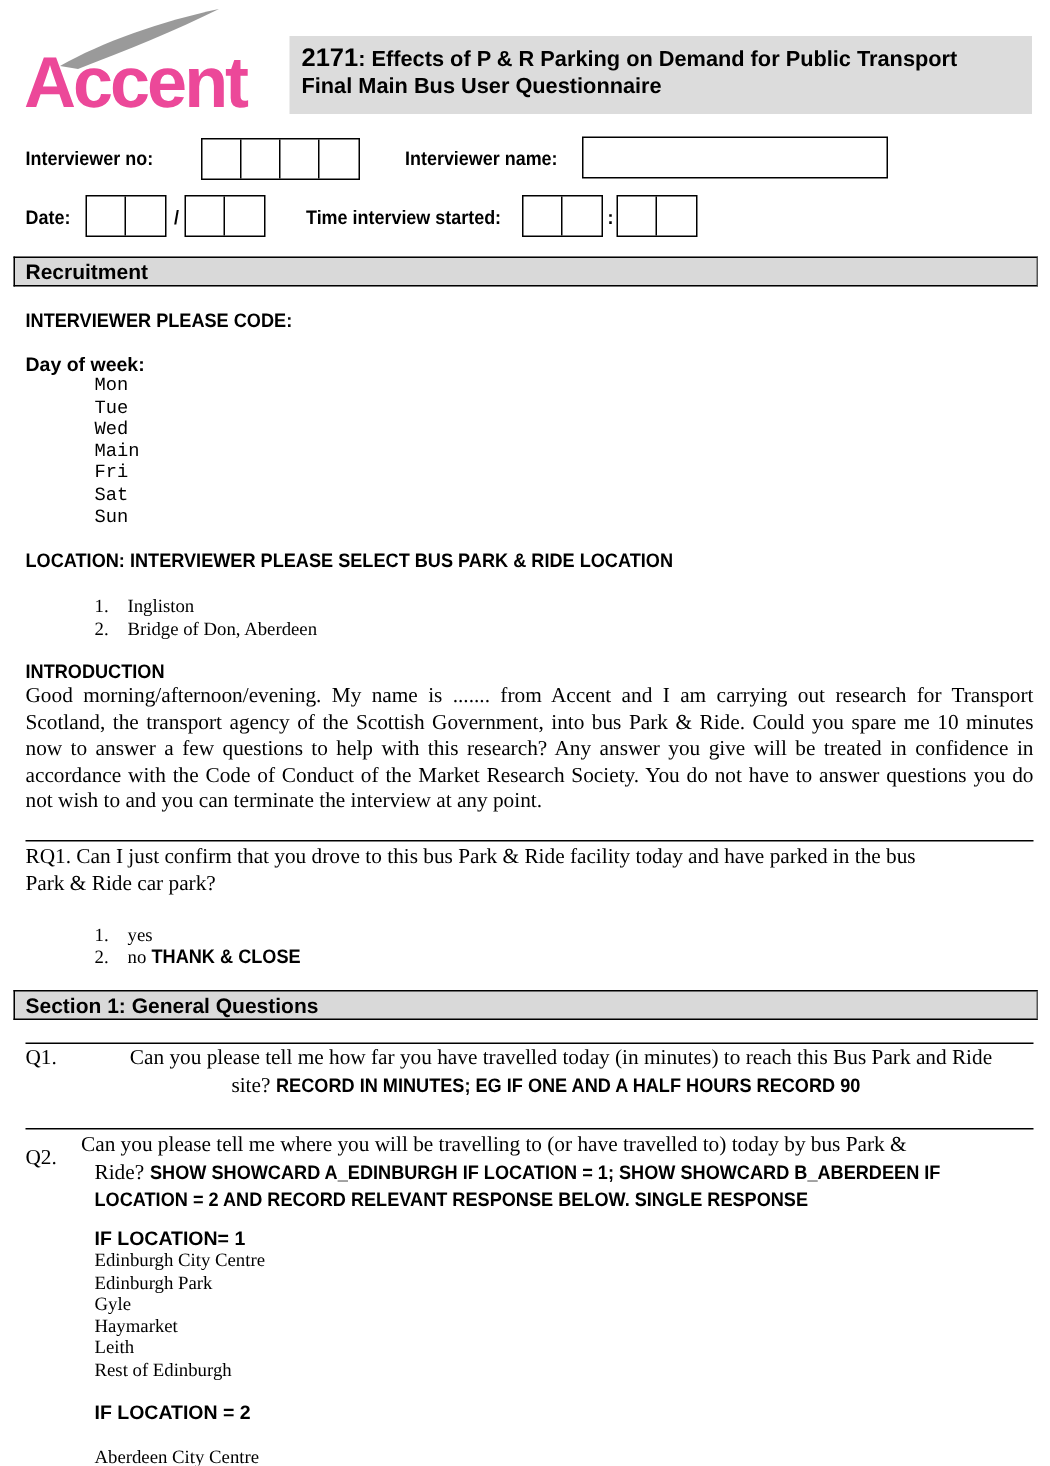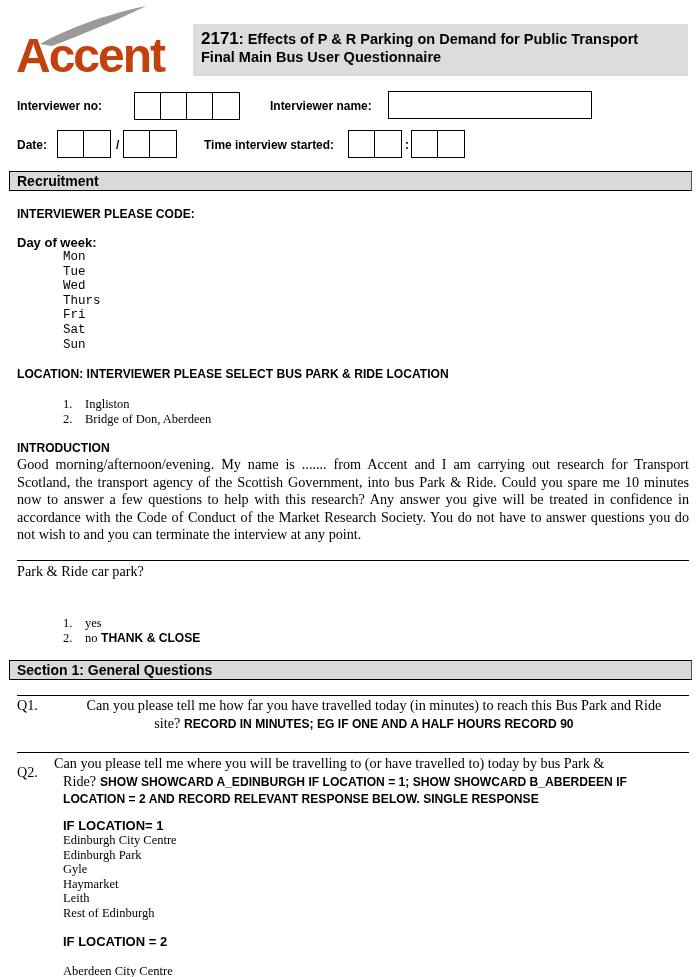--- a/index.html
+++ b/index.html
@@ -1,21 +1,21 @@
 <!DOCTYPE html>
 <html><head>
 <meta charset="utf-8">
 <style>
   html, body { margin: 0; padding: 0; background: #ffffff; }
   body { width: 700px; height: 977px; position: relative; overflow: hidden; color: #000; }
   .abs { position: absolute; }
 
   
   .logo { left: 16px; top: 6px; width: 168px; height: 72px; }
-  .logo-text { position: absolute; left: 0; top: 26px; font-family: "Liberation Sans", sans-serif; font-weight: bold; font-size: 48px; letter-spacing: -2px; color: #c2410c; line-height: 48px; }
+  .logo-text { position: absolute; left: 0; top: 26px; font-family: "Liberation Sans", sans-serif; font-weight: bold; font-size: 48px; letter-spacing: -2px; color: #ec4899; line-height: 48px; }
   .logo-swoosh { position: absolute; left: 22px; top: 0px; }
   .title-box { left: 193px; top: 24px; width: 495px; height: 52px; background: #dcdcdc; box-sizing: border-box; padding: 6px 0 16px 8px; font-family: "Liberation Sans", sans-serif; font-weight: bold; font-size: 14.5px; line-height: 18px; }
   .title-num { font-size: 17px; }
 
   
   .lbl { font-family: "Liberation Sans", sans-serif; font-weight: bold; font-size: 13px; transform: scaleX(0.92); transform-origin: left center; }
   .boxes { display: flex; border: 1.5px solid #000; box-sizing: border-box; height: 28px; }
   .boxes .cell { width: 26px; height: 100%; box-sizing: border-box; border-right: 1.5px solid #000; }
   .boxes .cell:last-child { border-right: none; }
   .namebox { border: 1.5px solid #000; box-sizing: border-box; height: 28px; width: 204px; }
@@ -82,21 +82,21 @@
 </div>
 
 <div class="abs section-bar" style="top:171px;">Recruitment</div>
 
 <div class="abs bold-sans cond" style="left:17px; top:206px;">INTERVIEWER PLEASE CODE:</div>
 <div class="abs bold-sans" style="left:17px; top:235px;">Day of week:</div>
 <div class="abs list serif-sm" style="top:250px;font-family:Liberation Mono, monospace;">
   <div>Mon</div>
   <div>Tue</div>
   <div>Wed</div>
-  <div>Thurs</div>
+  <div>Main</div>
   <div>Fri</div>
   <div>Sat</div>
   <div>Sun</div>
 </div>
 
 <div class="abs bold-sans cond" style="left:17px; top:366px;">LOCATION: INTERVIEWER PLEASE SELECT BUS PARK &amp; RIDE LOCATION</div>
 <div class="abs list serif-sm numlist" style="top:397px;">
   <div>
       <span class="n">1.</span>
       <span>Ingliston</span>
@@ -105,20 +105,21 @@
       <span class="n">2.</span>
       <span>Bridge of Don, Aberdeen</span>
     </div>
 </div>
 
 <div class="abs bold-sans cond" style="left:17px; top:440px;">INTRODUCTION</div>
 <div class="abs para" style="top:456px;">Good morning/afternoon/evening. My name is ....... from Accent and I am carrying out research for Transport Scotland, the transport agency of the Scottish Government, into bus Park &amp; Ride. Could you spare me 10 minutes now to answer a few questions to help with this research? Any answer you give will be treated in confidence in accordance with the Code of Conduct of the Market Research Society. You do not have to answer questions you do not wish to and you can terminate the interview at any point.</div>
 
 <div class="abs hr" style="top:560px;"></div>
 <div class="abs q-serif" style="left:17px; top:563px; width:672px;">
+  <div>RQ1. Can I just confirm that you drove to this bus Park &amp; Ride facility today and have parked in the bus</div>
   <div>Park &amp; Ride car park?</div>
 </div>
 <div class="abs list serif-sm numlist" style="top:616px;">
   <div>
       <span class="n">1.</span>
       <span>yes</span>
     </div>
   <div><span class="n">2.</span><span>no</span>&nbsp;<span class="caps cond" style="display:inline-block;">THANK &amp; CLOSE</span></div>
 </div>
 

